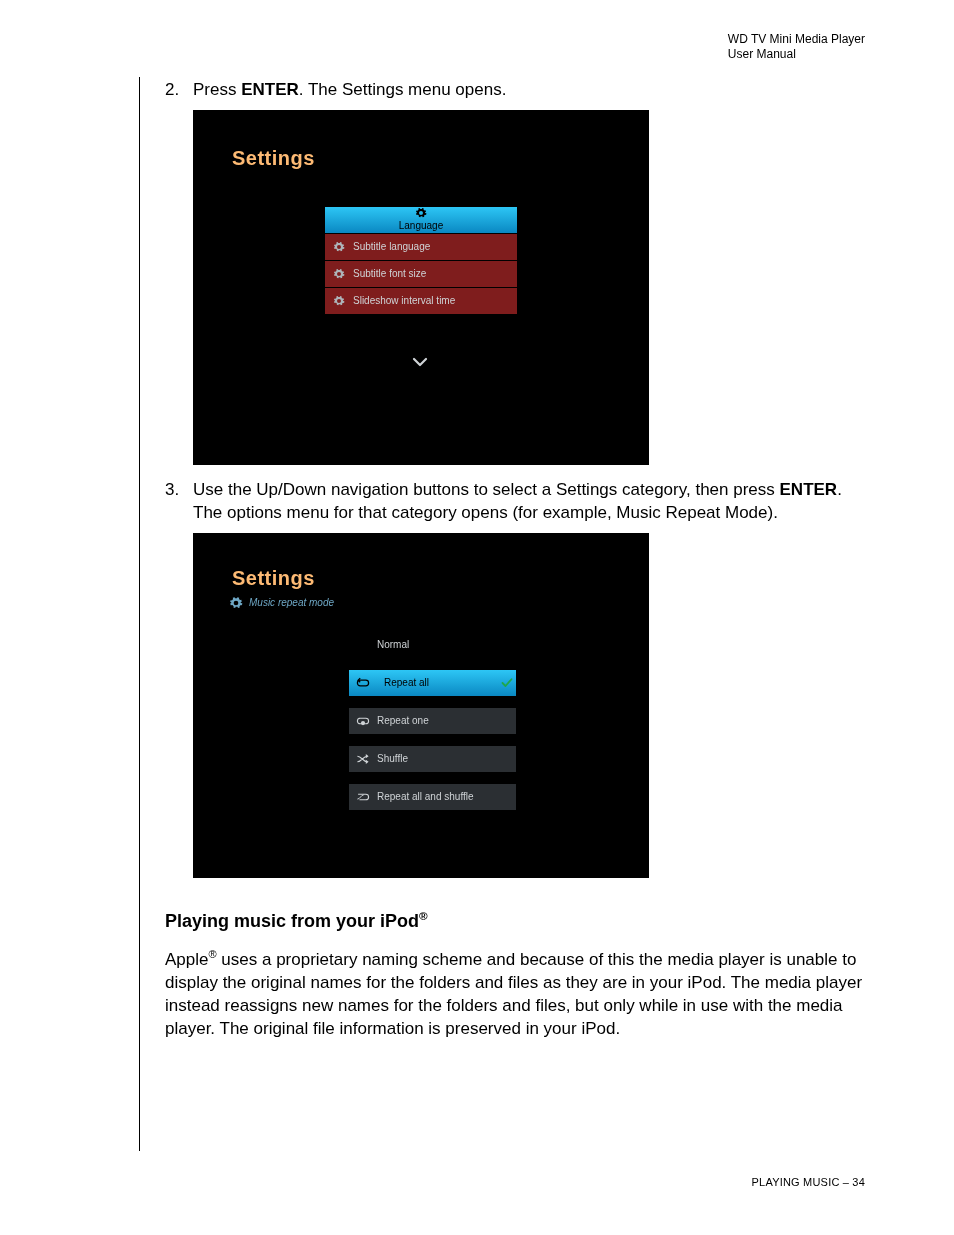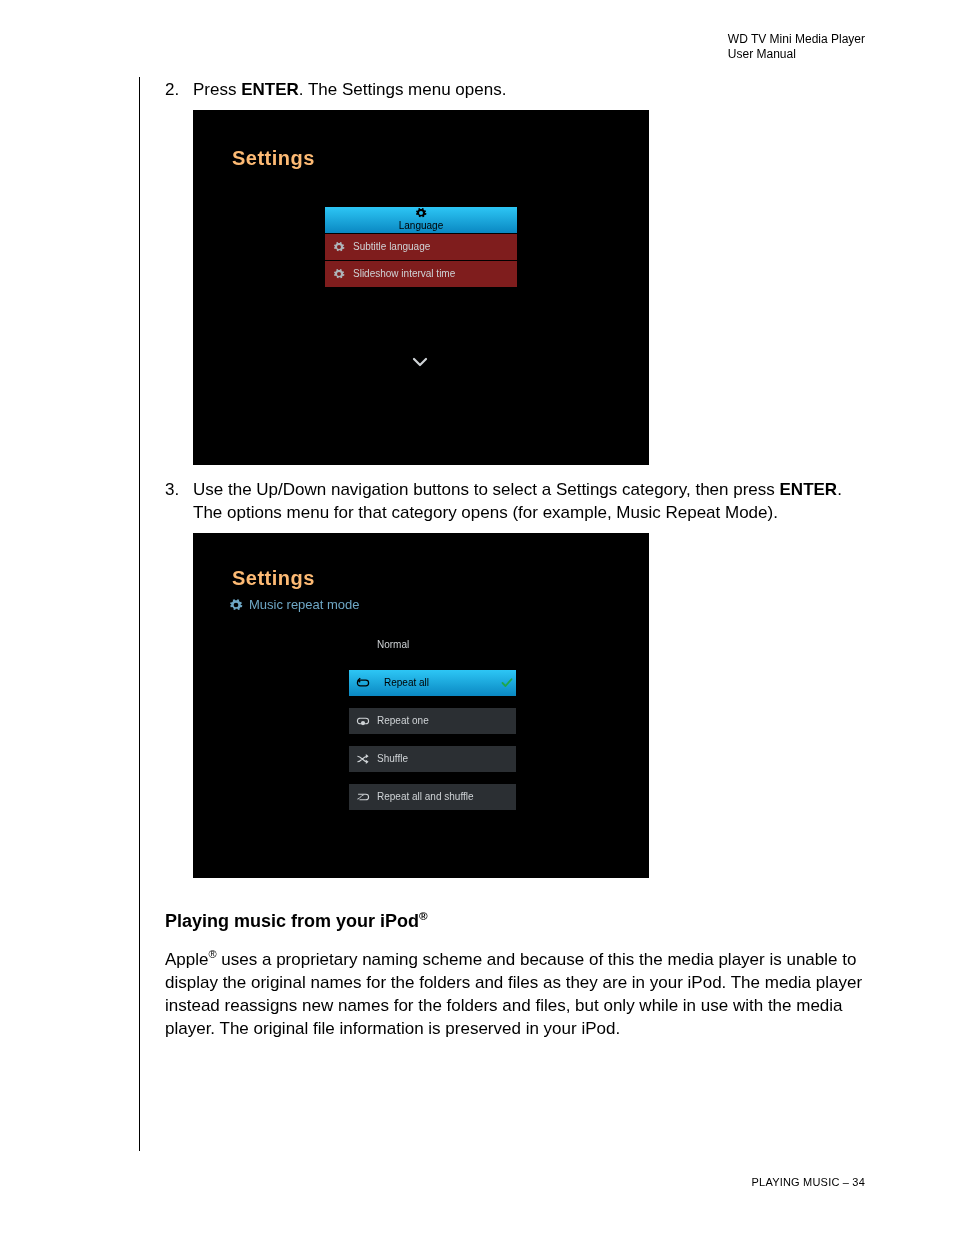--- a/index.html
+++ b/index.html
@@ -18,21 +18,21 @@
   .menu{position:absolute;}
   .ss1 .menu{left:132px;top:97px;width:192px;}
   .row{height:26px;display:flex;align-items:center;margin-bottom:1px;font-size:10px;color:#cfd3d6;background:#7f1d1d;}
   .row .ic{width:28px;display:flex;align-items:center;justify-content:center;}
   .row .lbl{flex:1;}
   .row.sel{background:linear-gradient(#2dc6f5,#0a88c2);color:#000;flex-direction:column;}
   .gear{width:12px;height:12px;}
   .arrow{position:absolute;left:219px;top:245px;color:#cfd3d6;font-size:14px;}
   .ss2{height:345px;margin-bottom:30px;}
   .ss2 .ss-title{left:39px;top:32px;}
-  .sub{position:absolute;left:36px;top:63px;color:#6ea7c5;font-size:13px;display:flex;align-items:center;gap:6px;justify-content:center;}
+  .sub{position:absolute;left:36px;top:63px;color:#6ea7c5;font-size:10px;display:flex;align-items:center;gap:6px;font-style:italic;justify-content:center;}
   .ss2 .menu{left:156px;top:99px;width:167px;}
   .row2{height:26px;display:flex;align-items:center;margin-bottom:12px;font-size:10px;color:#cfd3d6;background:#2b2f33;}
   .row2 .ic{width:28px;display:flex;align-items:center;justify-content:center;}
   .row2 .lbl{flex:1;}
   .row2.sel{background:linear-gradient(#2dc6f5,#0a88c2);color:#000;gap:7px;}
   .check{width:18px;display:flex;align-items:center;justify-content:center;color:#0d4;}
   .row2.plain{background:transparent;}
   h3{font-size:18px;font-weight:700;margin:0 0 14px 0;}
   p.body{margin:0;}
   sup{font-size:0.65em;vertical-align:super;}
@@ -69,20 +69,28 @@
         </span>
         <span class="lbl">Language</span>
       </div>
       <div class="row">
         <span class="ic">
           <svg class="gear" viewBox="0 0 24 24">
               <path fill="#aeb4b9" d="M12 8a4 4 0 100 8 4 4 0 000-8zm9 4l2 1-1 3-2-.5a8 8 0 01-2 2l.5 2-3 1-1-2h-3l-1 2-3-1 .5-2a8 8 0 01-2-2L3 16l-1-3 2-1v-1L2 10l1-3 2 .5a8 8 0 012-2L6.5 3l3-1 1 2h3l1-2 3 1-.5 2a8 8 0 012 2l2-.5 1 3-2 1v1z"></path>
             </svg>
         </span>
         <span class="lbl">Subtitle language</span>
+      </div>
+      <div class="row">
+        <span class="ic">
+          <svg class="gear" viewBox="0 0 24 24">
+              <path fill="#aeb4b9" d="M12 8a4 4 0 100 8 4 4 0 000-8zm9 4l2 1-1 3-2-.5a8 8 0 01-2 2l.5 2-3 1-1-2h-3l-1 2-3-1 .5-2a8 8 0 01-2-2L3 16l-1-3 2-1v-1L2 10l1-3 2 .5a8 8 0 012-2L6.5 3l3-1 1 2h3l1-2 3 1-.5 2a8 8 0 012 2l2-.5 1 3-2 1v1z"></path>
+            </svg>
+        </span>
+        <span class="lbl">Subtitle font size</span>
       </div>
       <div class="row">
         <span class="ic">
           <svg class="gear" viewBox="0 0 24 24">
               <path fill="#aeb4b9" d="M12 8a4 4 0 100 8 4 4 0 000-8zm9 4l2 1-1 3-2-.5a8 8 0 01-2 2l.5 2-3 1-1-2h-3l-1 2-3-1 .5-2a8 8 0 01-2-2L3 16l-1-3 2-1v-1L2 10l1-3 2 .5a8 8 0 012-2L6.5 3l3-1 1 2h3l1-2 3 1-.5 2a8 8 0 012 2l2-.5 1 3-2 1v1z"></path>
             </svg>
         </span>
         <span class="lbl">Slideshow interval time</span>
       </div>
     </div>

